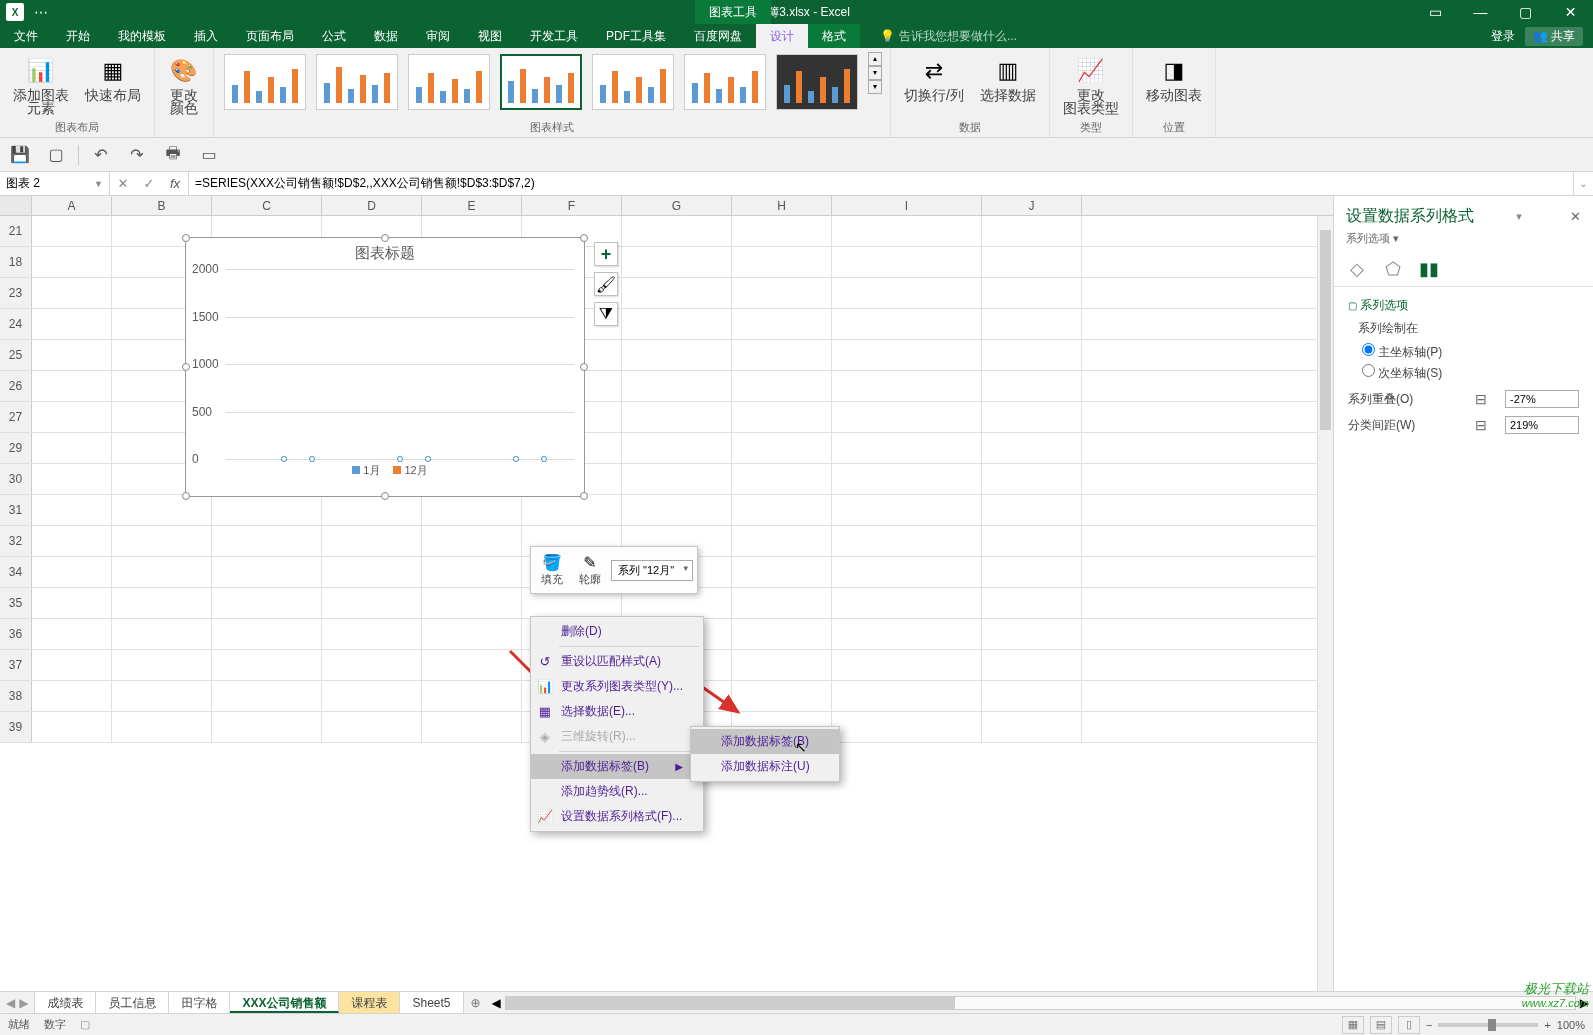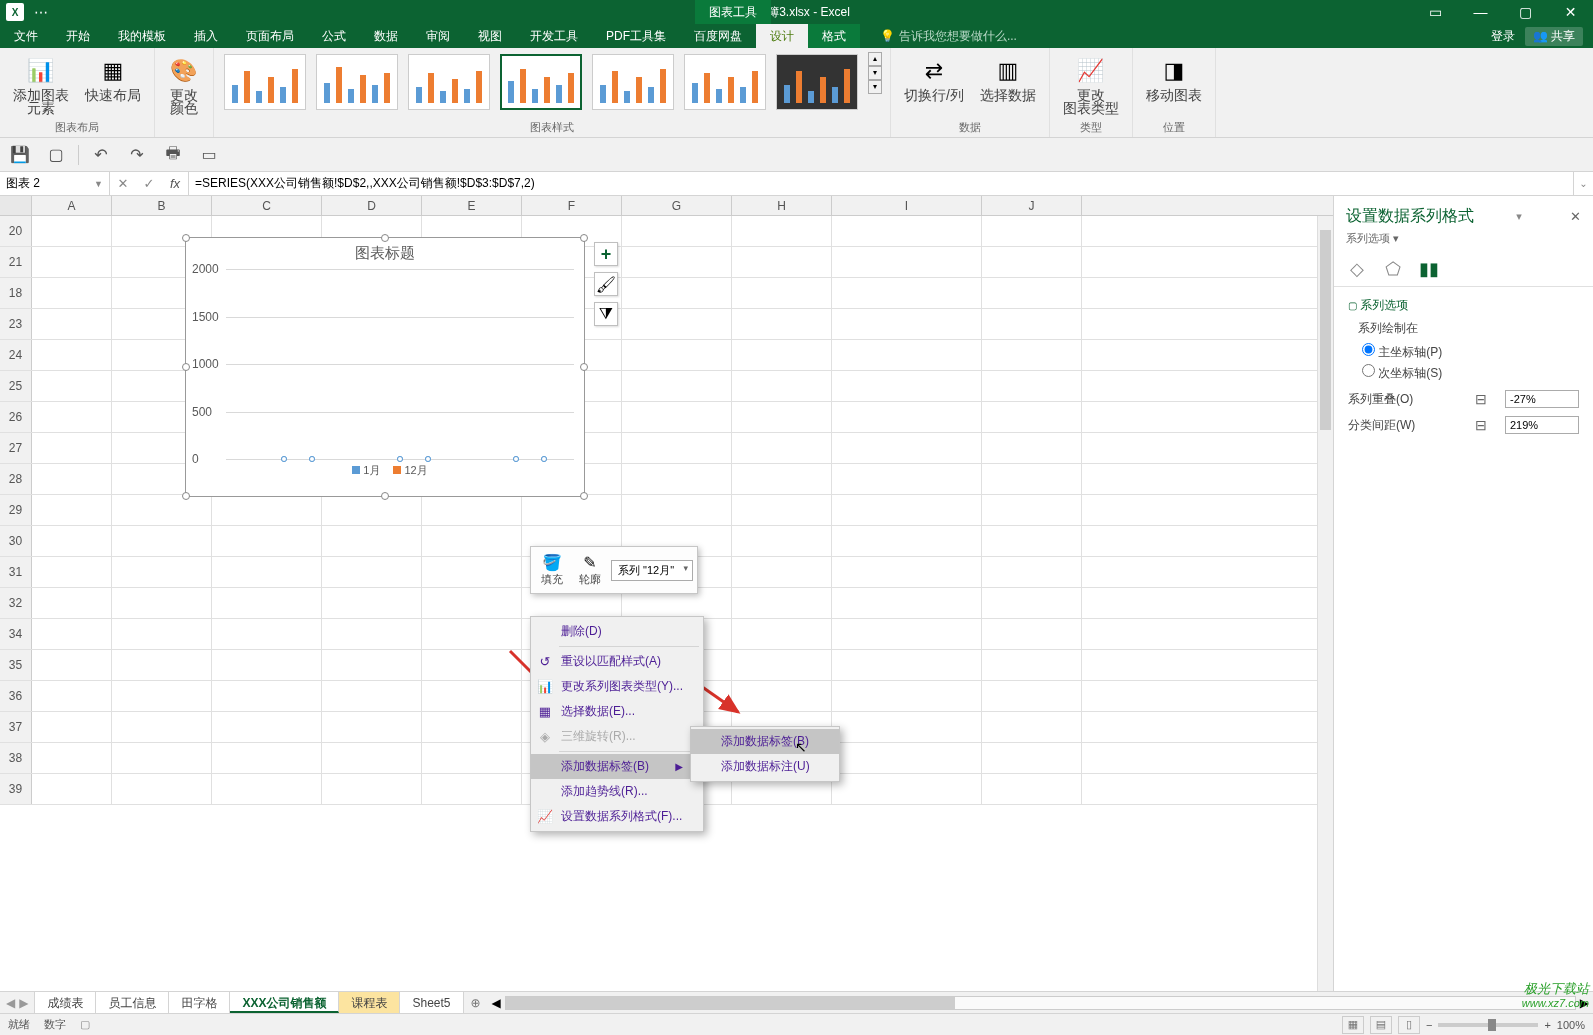--- a/index.html
+++ b/index.html
@@ -9,21 +9,21 @@
 .title-bar { height: 24px; background: #0c6332; display: flex; align-items: center; color: #fff; font-size: 12px; }
 .title-bar .app-icon { width: 18px; height: 18px; margin: 0 6px; background: #fff; border-radius: 2px; display: flex; align-items: center; justify-content: center; color: #0c6332; font-weight: bold; font-size: 10px; }
 .title-bar .doc-title { position: absolute; left: 50%; transform: translateX(-50%); }
 .title-bar .chart-tools { position: absolute; left: 695px; background: #0a7a3b; padding: 0 14px; height: 24px; line-height: 24px; }
 .title-bar .win-controls { margin-left: auto; display: flex; }
 .title-bar .win-btn { width: 45px; height: 24px; display: flex; align-items: center; justify-content: center; font-size: 14px; }
 
 
 .ribbon-tabs { height: 24px; background: #0c6332; display: flex; align-items: stretch; color: #fff; font-size: 12px; }
 .ribbon-tabs .tab { padding: 0 14px; line-height: 24px; cursor: pointer; }
-.ribbon-tabs .tab.active { background: #f1f1f1; color: #4d7c0f; }
+.ribbon-tabs .tab.active { background: #f1f1f1; color: #8b5cf6; }
 .ribbon-tabs .tab.contextual { background: #0a7a3b; }
 .ribbon-tabs .tell-me { margin-left: 20px; color: #b8d8c6; display: flex; align-items: center; gap: 4px; }
 .ribbon-tabs .login-share { margin-left: auto; display: flex; align-items: center; gap: 10px; padding-right: 10px; }
 .ribbon-tabs .share-btn { background: rgba(255,255,255,0.2); padding: 1px 8px; border-radius: 2px; display: flex; align-items: center; gap: 3px; }
 
 
 .ribbon-body { height: 90px; background: #f1f1f1; border-bottom: 1px solid #d4d4d4; display: flex; }
 .ribbon-group { border-right: 1px solid #e0e0e0; padding: 4px 8px 2px; display: flex; flex-direction: column; align-items: center; }
 .ribbon-group .group-content { flex: 1; display: flex; align-items: flex-start; gap: 6px; }
 .ribbon-group .group-label { font-size: 11px; color: #666; text-align: center; padding-top: 2px; }
@@ -350,33 +350,20 @@
         <div class="ch" style="width: 100px;">D</div>
         <div class="ch" style="width: 100px;">E</div>
         <div class="ch" style="width: 100px;">F</div>
         <div class="ch" style="width: 110px;">G</div>
         <div class="ch" style="width: 100px;">H</div>
         <div class="ch" style="width: 150px;">I</div>
         <div class="ch" style="width: 100px;">J</div>
       </div>
     <div class="grid-rows" id="grid-rows">
         <div class="grid-row">
-          <div class="rh">20</div>
-          <div class="cell" style="width: 80px;"></div>
-          <div class="cell" style="width: 100px;"></div>
-          <div class="cell" style="width: 110px;"></div>
-          <div class="cell" style="width: 100px;"></div>
-          <div class="cell" style="width: 100px;"></div>
-          <div class="cell" style="width: 100px;"></div>
-          <div class="cell" style="width: 110px;"></div>
-          <div class="cell" style="width: 100px;"></div>
-          <div class="cell" style="width: 150px;"></div>
-          <div class="cell" style="width: 100px;"></div>
-        </div>
-        <div class="grid-row">
           <div class="rh">21</div>
           <div class="cell" style="width: 80px;"></div>
           <div class="cell" style="width: 100px;"></div>
           <div class="cell" style="width: 110px;"></div>
           <div class="cell" style="width: 100px;"></div>
           <div class="cell" style="width: 100px;"></div>
           <div class="cell" style="width: 100px;"></div>
           <div class="cell" style="width: 110px;"></div>
           <div class="cell" style="width: 100px;"></div>
           <div class="cell" style="width: 150px;"></div>
@@ -442,33 +429,20 @@
           <div class="cell" style="width: 100px;"></div>
           <div class="cell" style="width: 100px;"></div>
           <div class="cell" style="width: 100px;"></div>
           <div class="cell" style="width: 110px;"></div>
           <div class="cell" style="width: 100px;"></div>
           <div class="cell" style="width: 150px;"></div>
           <div class="cell" style="width: 100px;"></div>
         </div>
         <div class="grid-row">
           <div class="rh">27</div>
-          <div class="cell" style="width: 80px;"></div>
-          <div class="cell" style="width: 100px;"></div>
-          <div class="cell" style="width: 110px;"></div>
-          <div class="cell" style="width: 100px;"></div>
-          <div class="cell" style="width: 100px;"></div>
-          <div class="cell" style="width: 100px;"></div>
-          <div class="cell" style="width: 110px;"></div>
-          <div class="cell" style="width: 100px;"></div>
-          <div class="cell" style="width: 150px;"></div>
-          <div class="cell" style="width: 100px;"></div>
-        </div>
-        <div class="grid-row">
-          <div class="rh">28</div>
           <div class="cell" style="width: 80px;"></div>
           <div class="cell" style="width: 100px;"></div>
           <div class="cell" style="width: 110px;"></div>
           <div class="cell" style="width: 100px;"></div>
           <div class="cell" style="width: 100px;"></div>
           <div class="cell" style="width: 100px;"></div>
           <div class="cell" style="width: 110px;"></div>
           <div class="cell" style="width: 100px;"></div>
           <div class="cell" style="width: 150px;"></div>
           <div class="cell" style="width: 100px;"></div>

